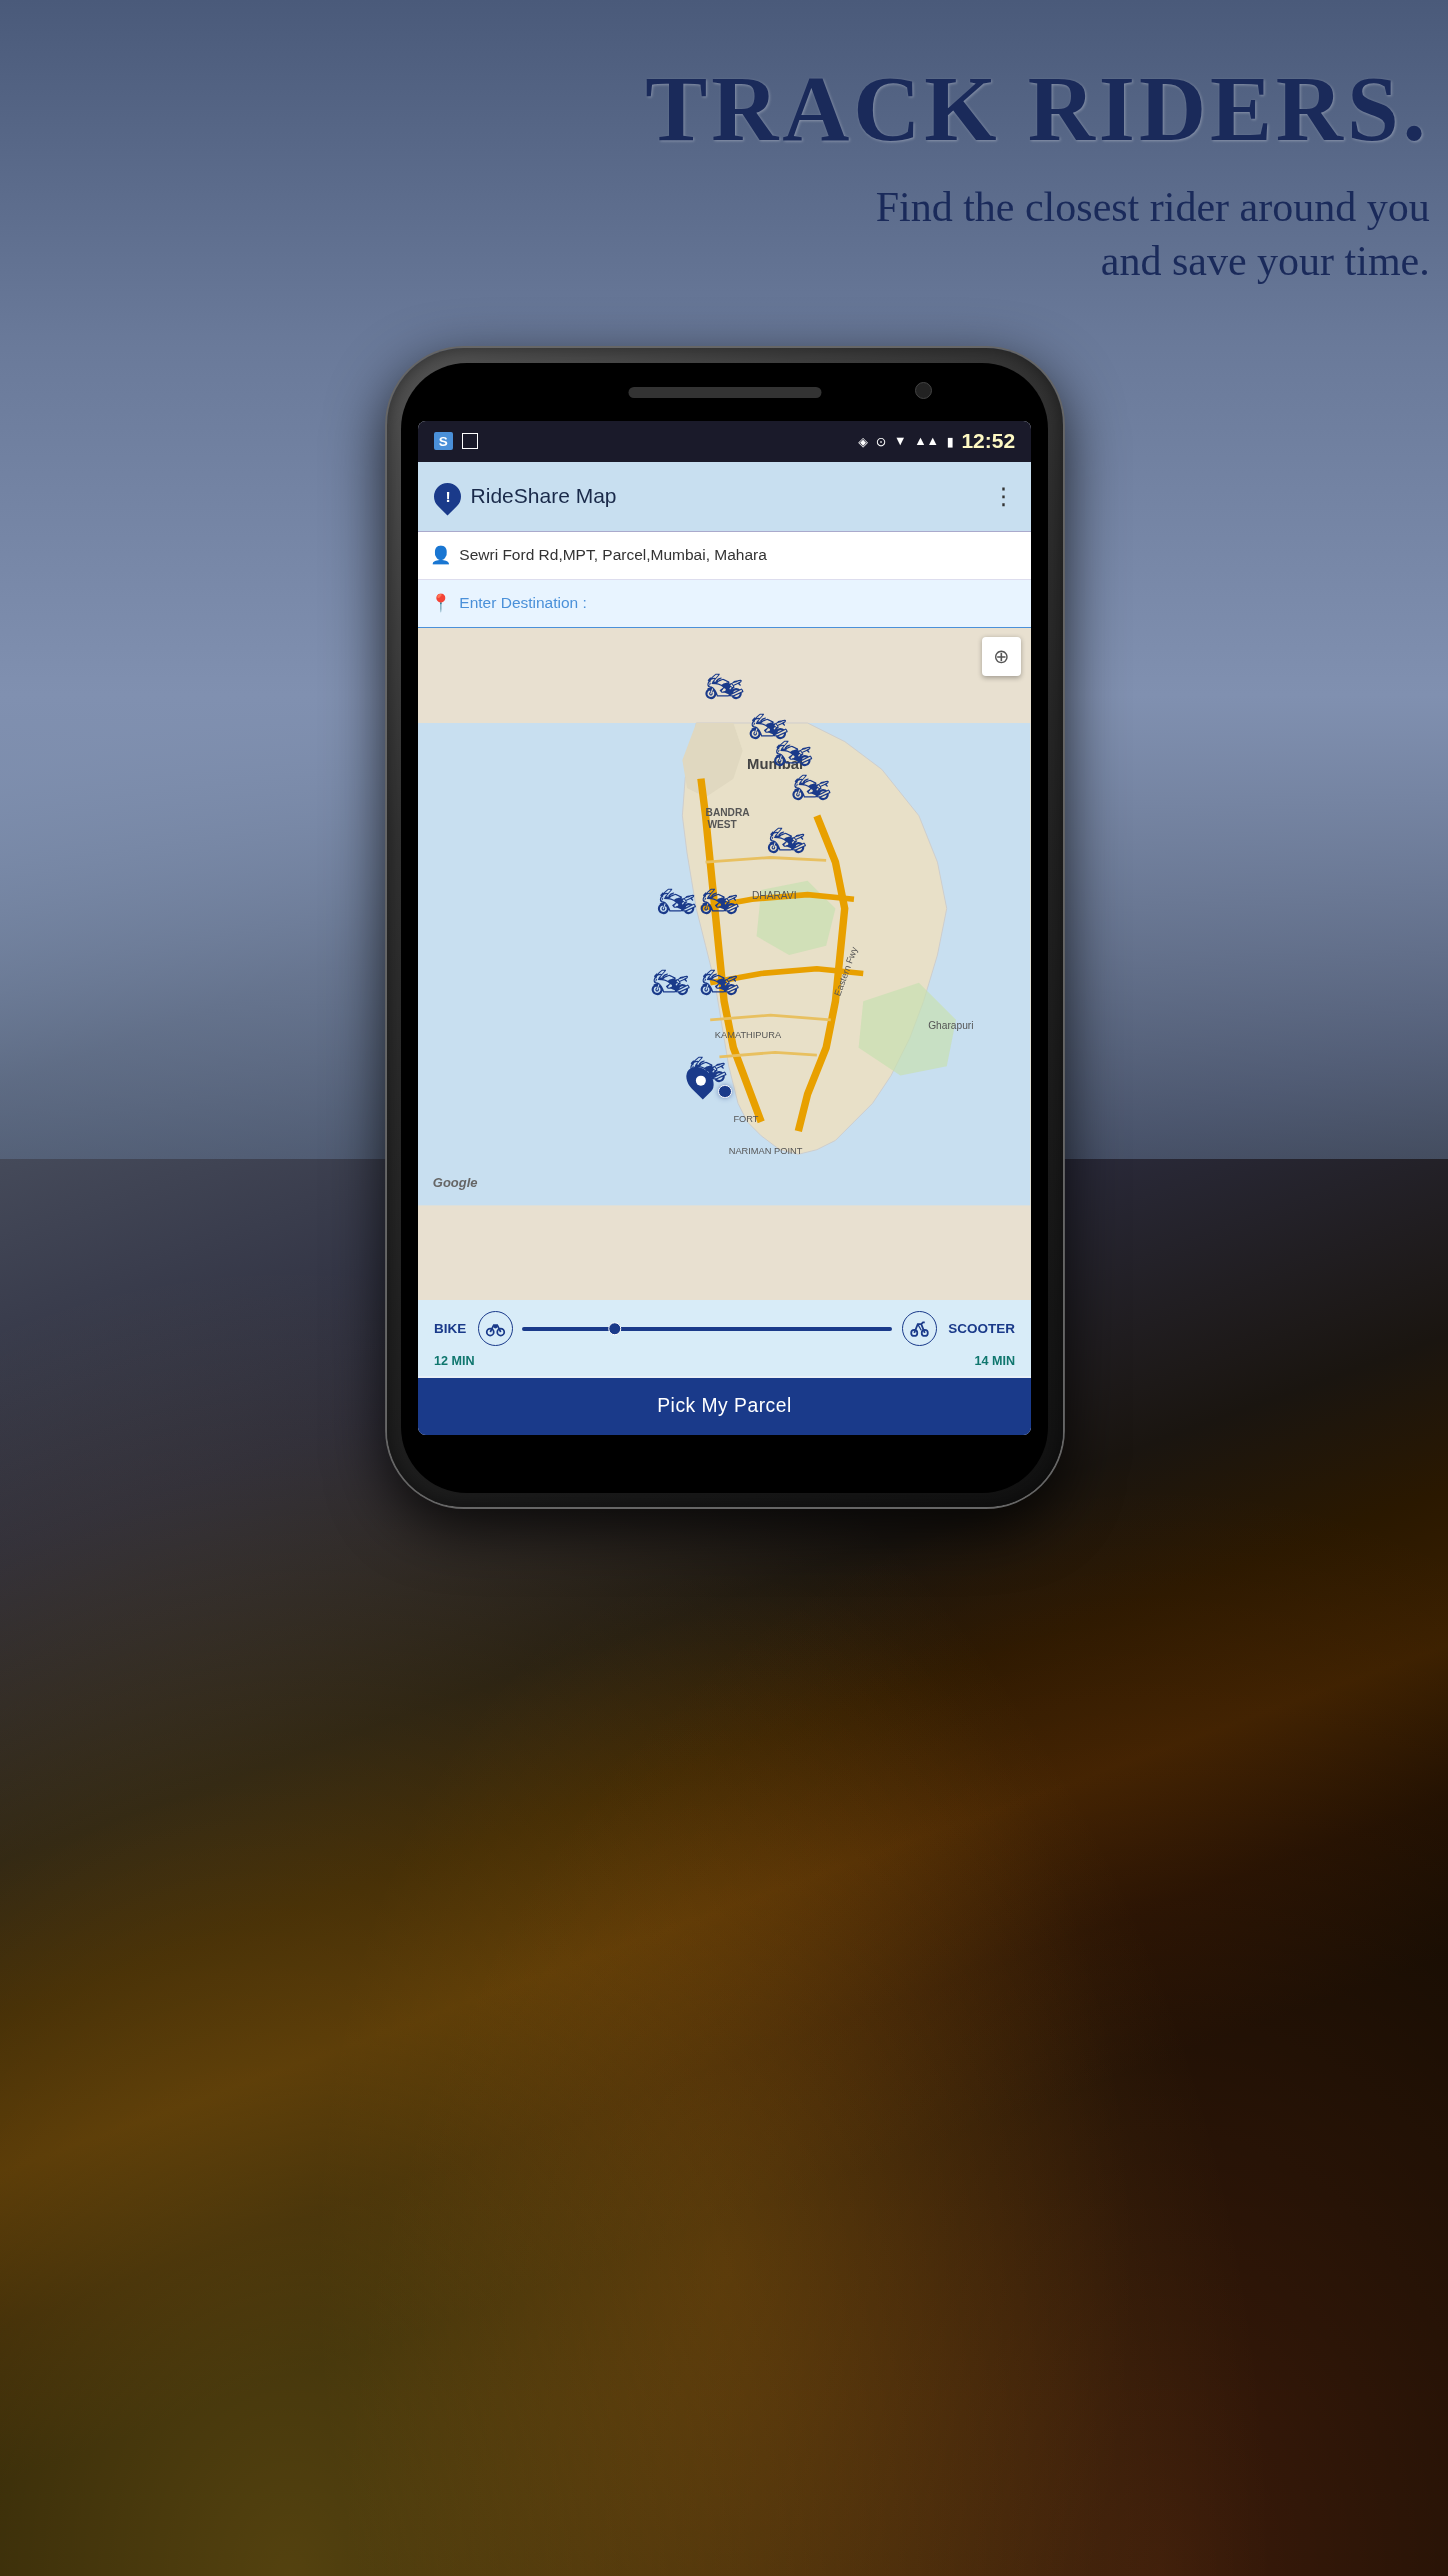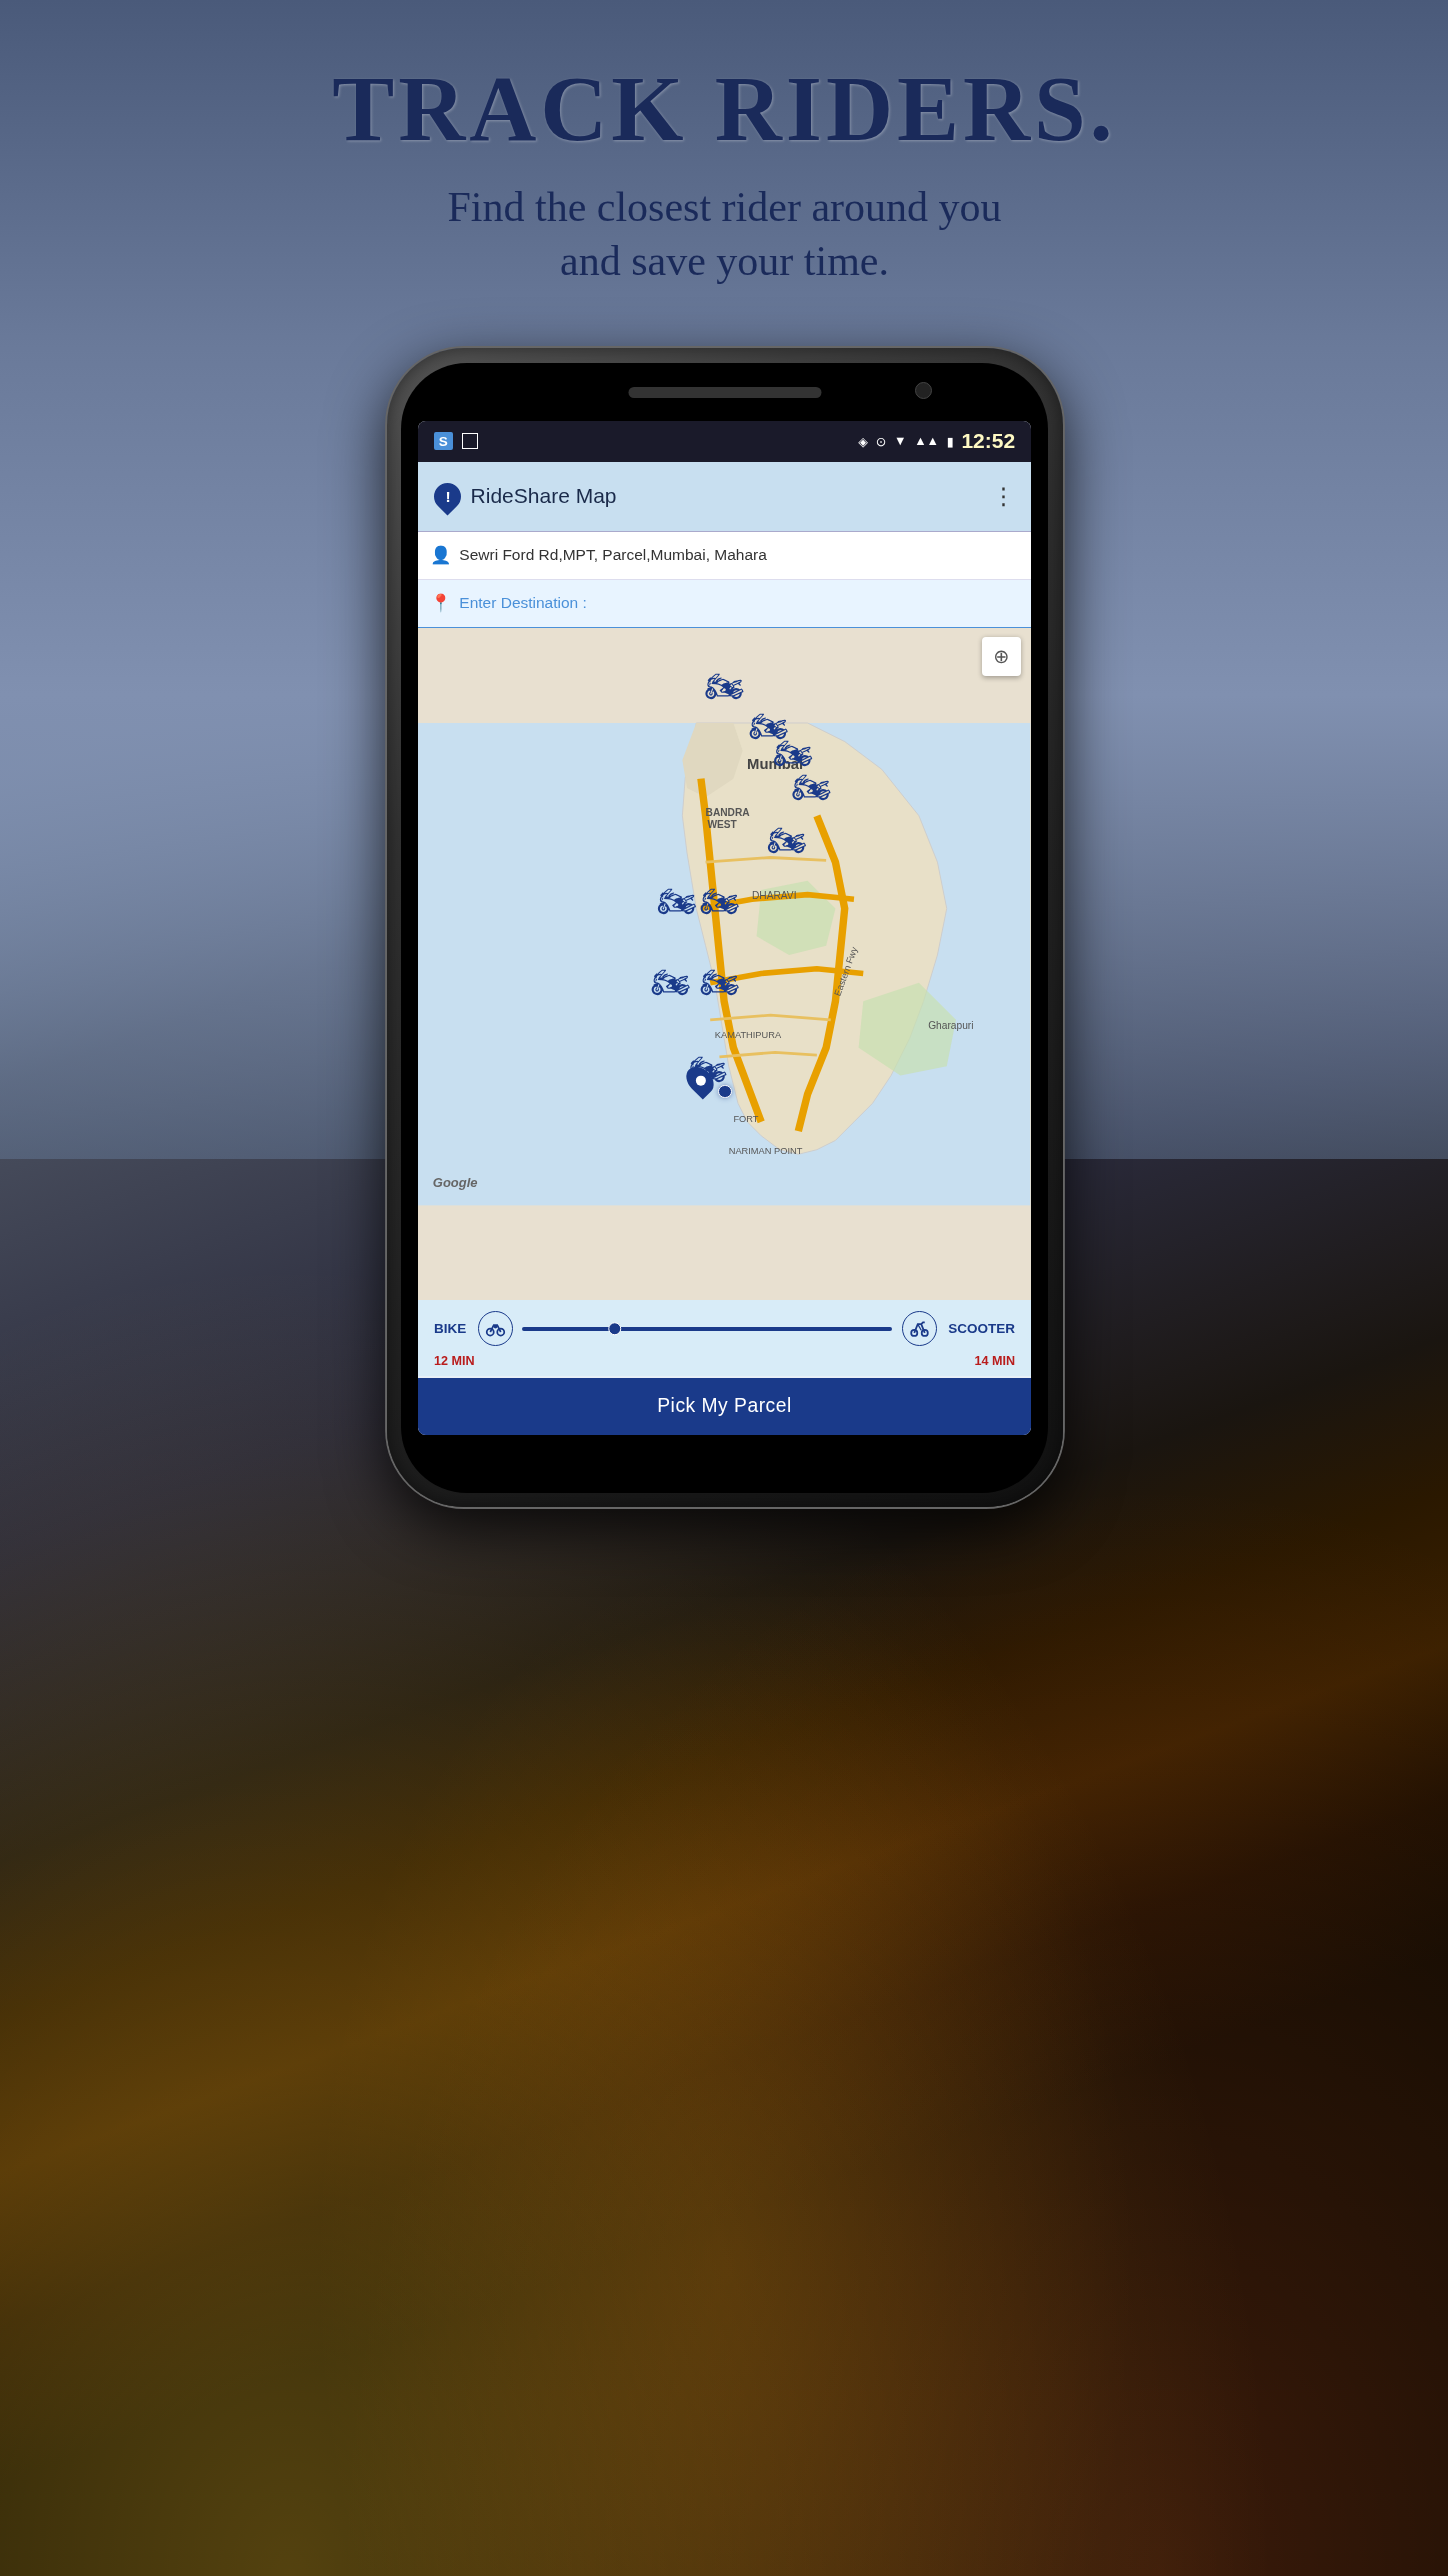--- a/index.html
+++ b/index.html
@@ -59,21 +59,21 @@
         rgba(100,120,150,0.5) 100%
       );
       z-index: 1;
     }
 
     
     .title-section {
       position: absolute;
       top: 39px;
       left: 0; right: 0;
-      text-align: center;
+      text-align: right;
       z-index: 10;
       padding: 19.3px;
     }
 
     .main-title {
       font-size: 93px;
       font-weight: 900;
       color: #1a2a5a;
       text-transform: uppercase;
       letter-spacing: 3.9px;
@@ -395,21 +395,21 @@
 
     .vehicle-times {
       display: flex;
       justify-content: space-between;
       margin-top: 3.9px;
     }
 
     .vehicle-time {
       font-size: 12.6px;
       font-weight: bold;
-      color: #b91c1c;
+      color: #0f766e;
     }
 
     
     .pick-parcel-btn {
       width: 100%;
       background: #1a3a8a;
       color: white;
       border: none;
       padding: 17.4px;
       font-size: 19.3px;

